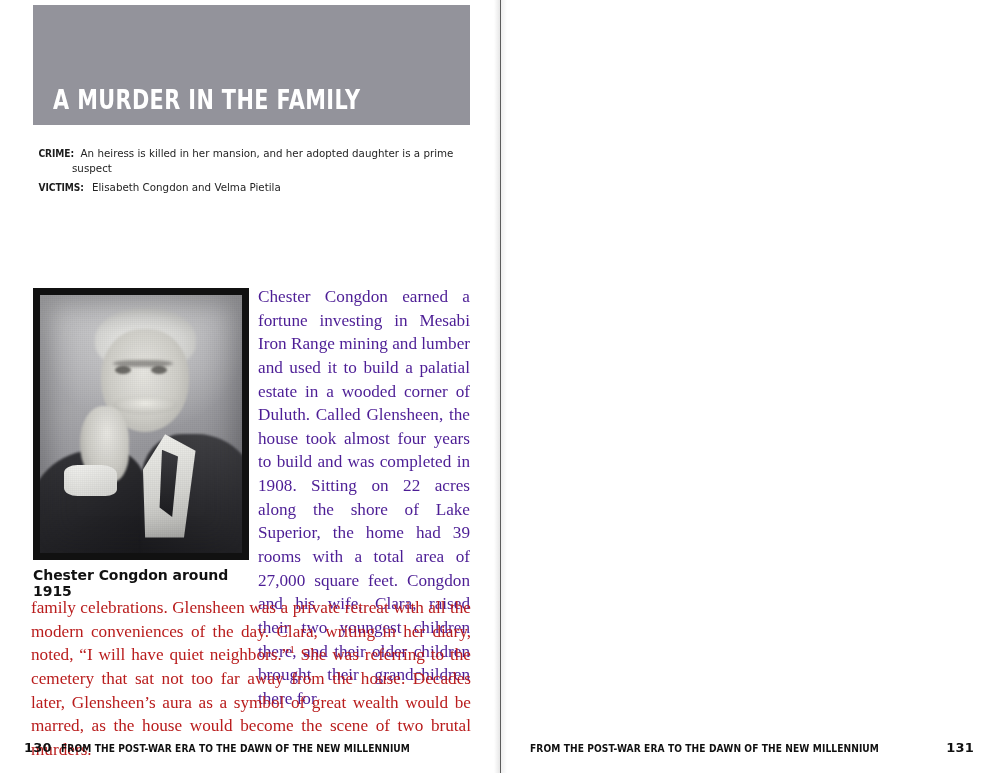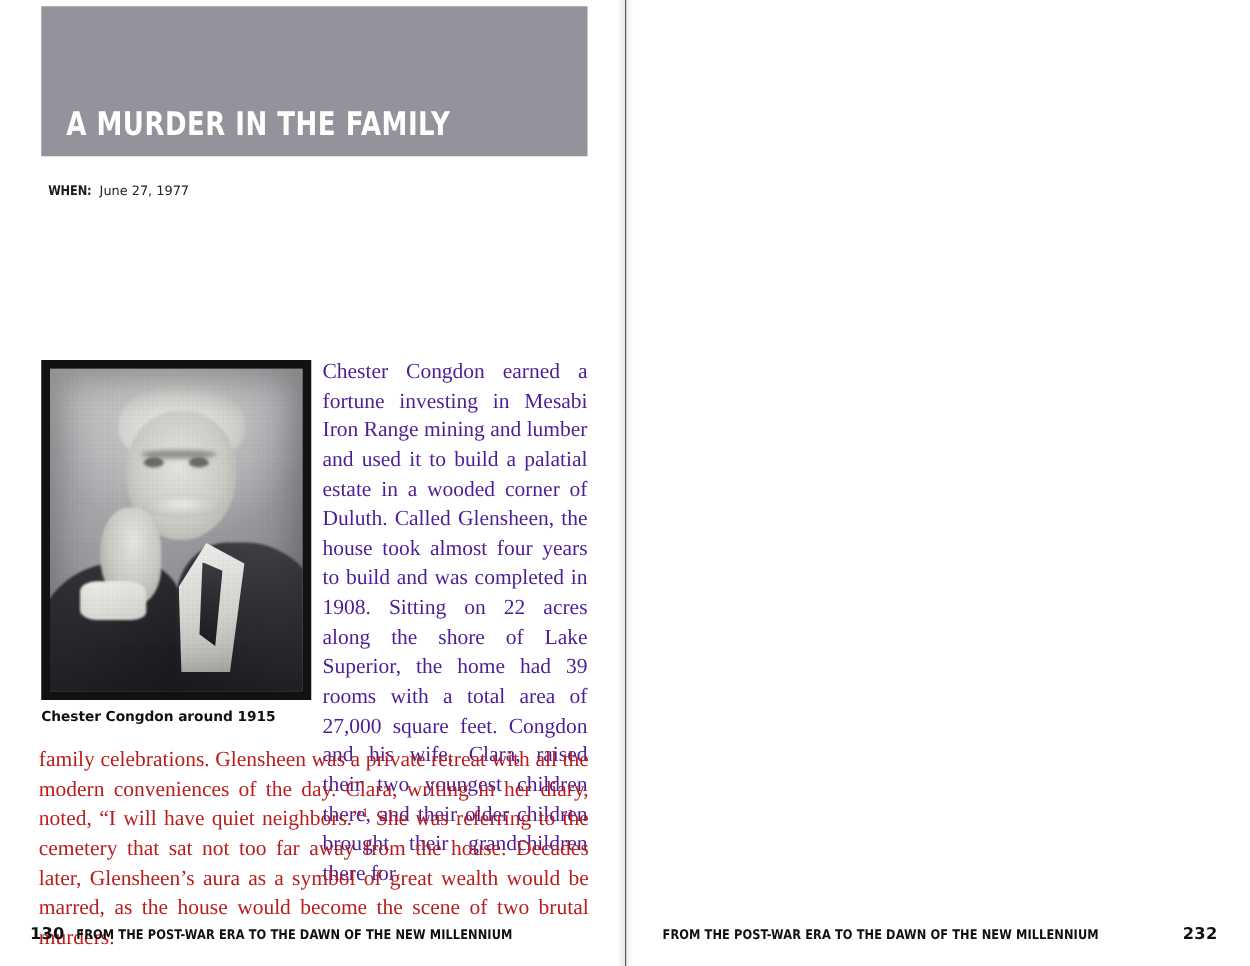--- a/index.html
+++ b/index.html
@@ -229,21 +229,21 @@
     position: absolute; inset: 0;
     box-shadow: inset 0 0 26px 10px rgba(30,30,32,0.30);
   }
 
   .photo-caption {
     position: absolute;
     left: 33px; top: 567px;
     width: 230px;
     font-family: "DejaVu Sans", sans-serif;
     font-weight: bold;
-    font-size: 11px;
+    font-size: 14px;
     color: #111111;
     letter-spacing: -0.05px;
   }
 
   
   .col-right-text {
     position: absolute;
     left: 258px; top: 285px;
     width: 212px;
     font-size: 17.2px;
@@ -303,22 +303,26 @@
 <div class="spread">
 
   <div class="page page-left">
 
     <div class="banner">
       <div class="banner-title">A MURDER IN THE FAMILY</div>
     </div>
 
     <div class="facts">
       <div class="fact">
-        <span class="fact-label">WHEN:</span>
-        <span class="fact-value">June 27, 1977</span>
+        <span class="fact-label">CRIME:</span>
+        <span class="fact-value">An heiress is killed in her mansion, and her adopted daughter is a prime suspect</span>
+      </div>
+      <div class="fact">
+        <span class="fact-label">VICTIMS:</span>
+        <span class="fact-value">Elisabeth Congdon and Velma Pietila</span>
       </div>
     </div>
 
     <div class="photo-wrap">
       <div class="photo-frame">
         <div class="photo-inner">
           <div class="p-bg"></div>
           <div class="p-shoulder-l"></div>
           <div class="p-shoulder-r"></div>
           <div class="p-collar"></div>
@@ -350,20 +354,20 @@
     <div class="footer footer-left">
       <span class="folio">130</span>
       <span class="runhead">FROM THE POST-WAR ERA TO THE DAWN OF THE NEW MILLENNIUM</span>
     </div>
   </div>
 
   <div class="page page-right">
 
     <div class="footer footer-right">
       <span class="runhead">FROM THE POST-WAR ERA TO THE DAWN OF THE NEW MILLENNIUM</span>
-      <span class="folio">232</span>
+      <span class="folio">131</span>
     </div>
   </div>
 
   <div class="spine-shadow-l"></div>
   <div class="spine-shadow-r"></div>
   <div class="spine"></div>
 </div>
 
 </body></html>

